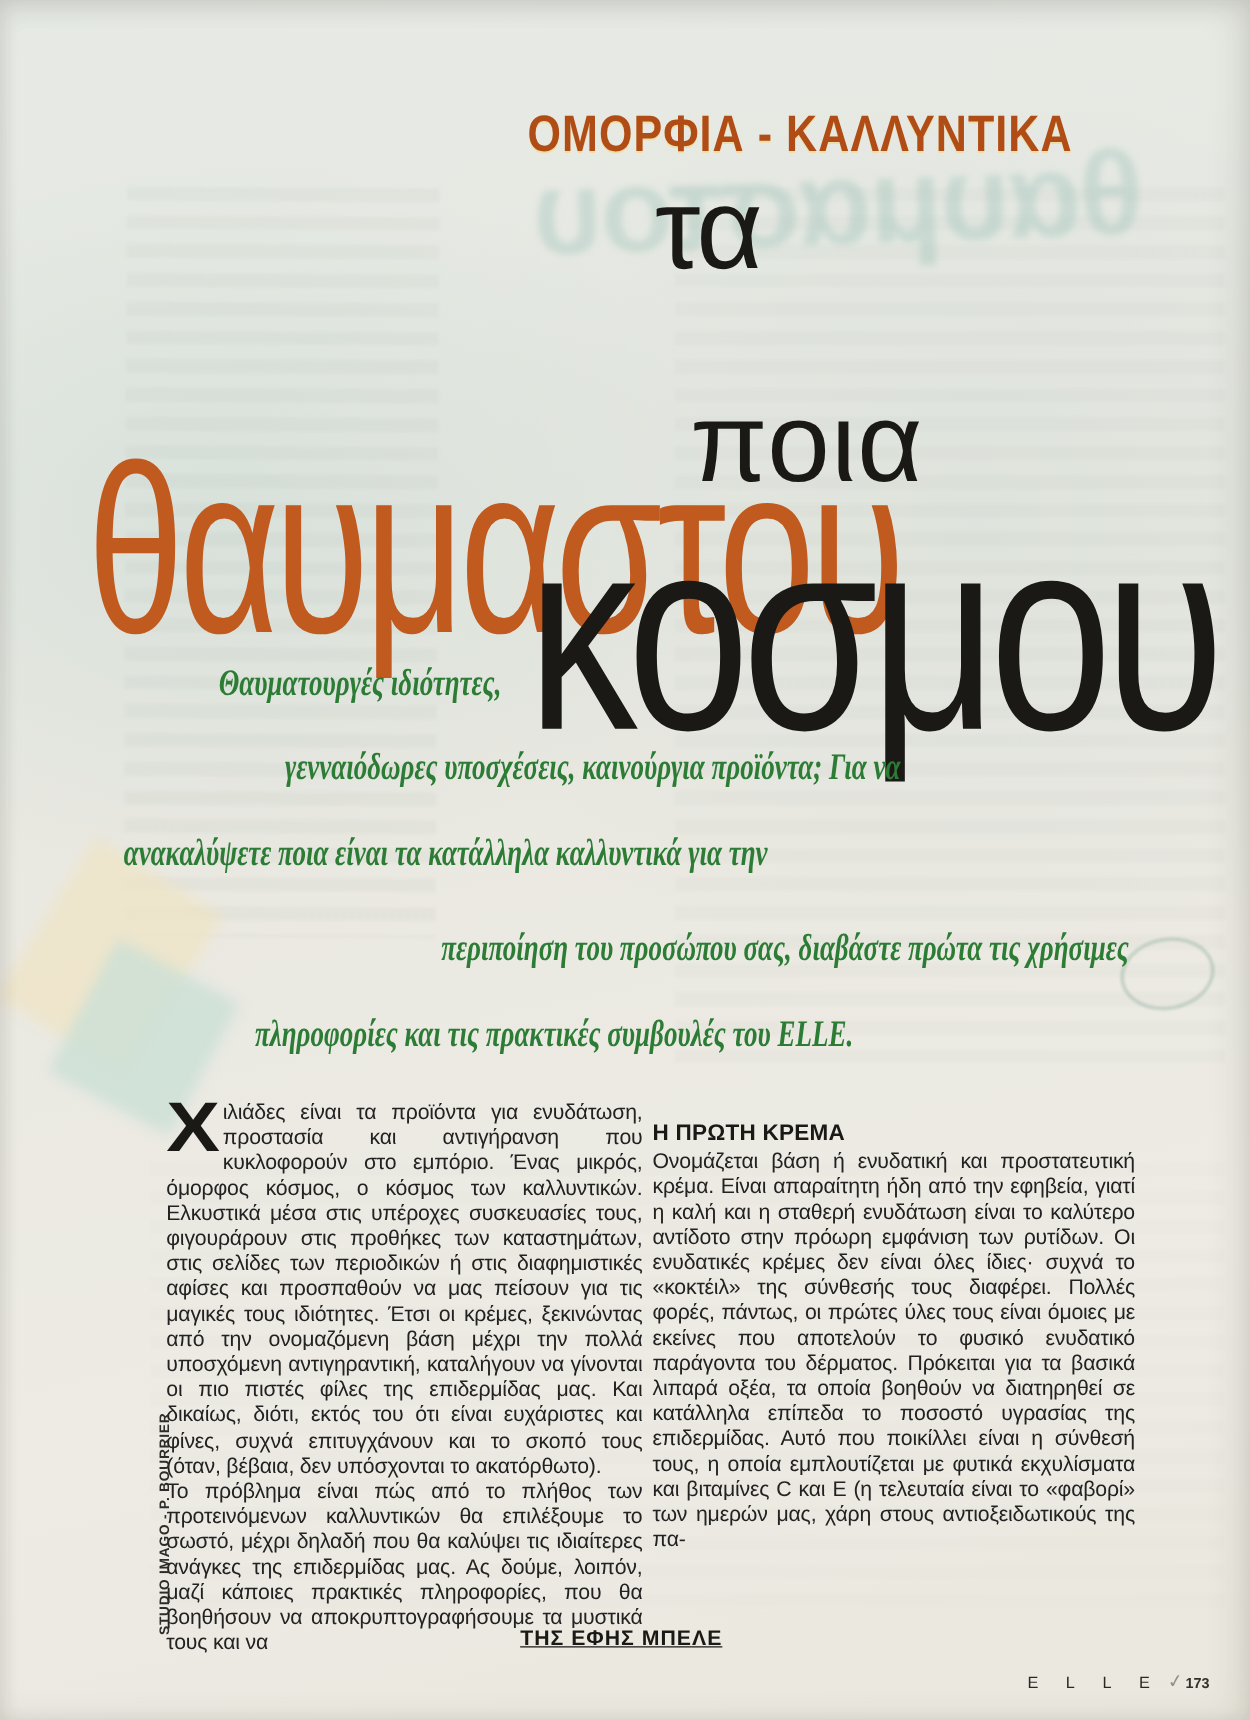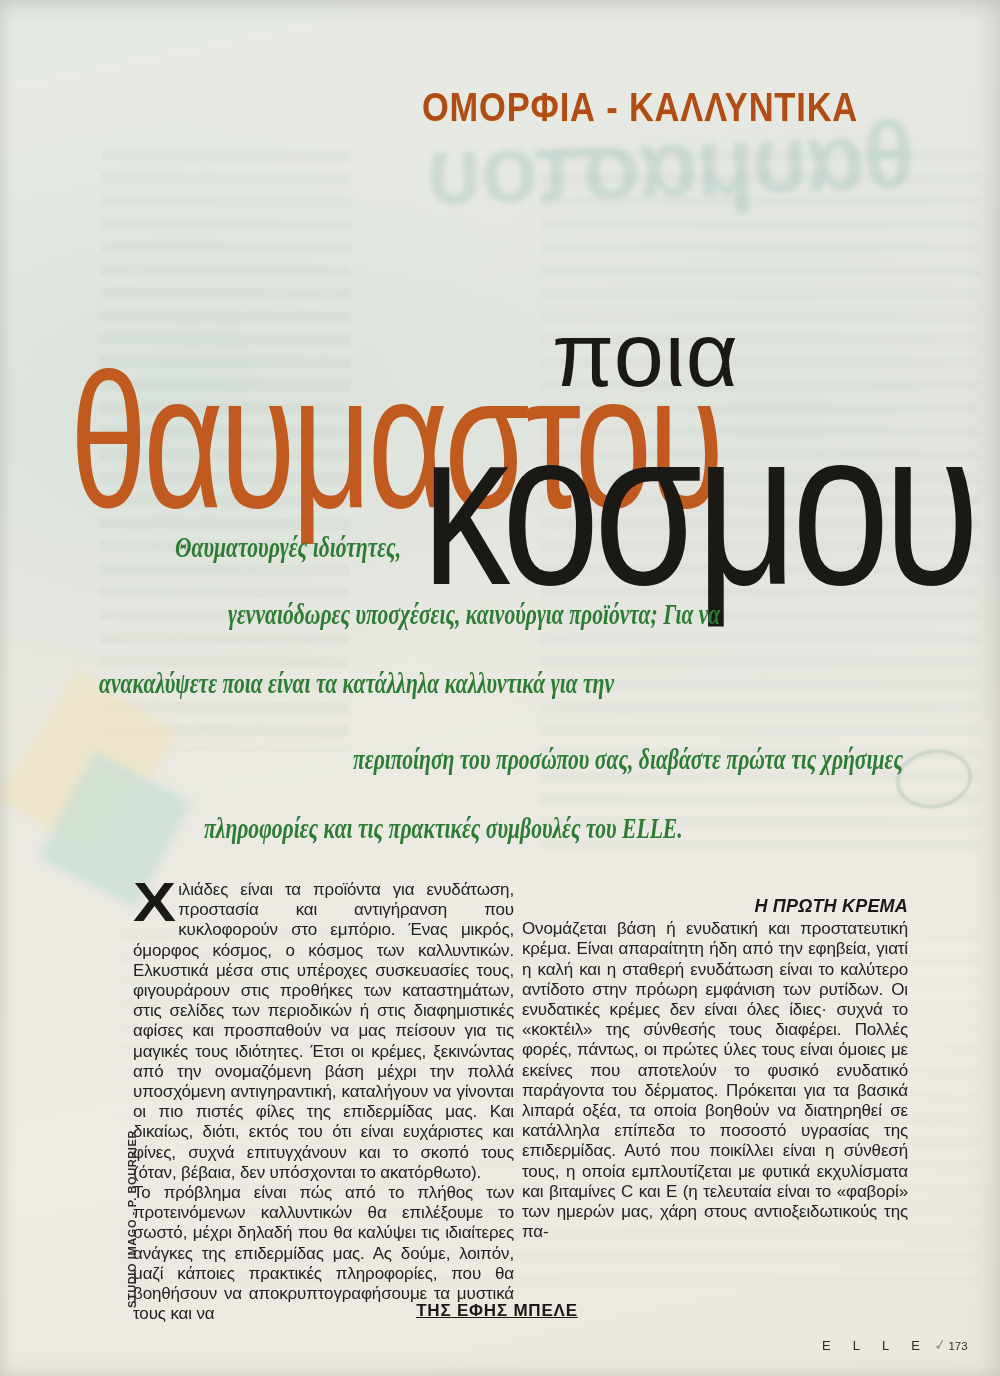--- a/index.html
+++ b/index.html
@@ -71,50 +71,51 @@
     position:absolute;top:880px;width:381px;font-size:17px;line-height:20.2px;letter-spacing:-.15px;
     color:var(--body-text);text-align:justify;
   }
   .col-left{left:133px;}
   .col-right{left:522px;width:386px;}
   .col p{margin:0;}
   .dropcap{
     float:left;font-size:56px;line-height:38px;font-weight:700;color:var(--ink-black);
     margin:3px 8px 0 0;transform:scaleX(1.15);transform-origin:left top;
   }
-  .subhead{font-weight:700;font-size:18px;letter-spacing:.2px;color:var(--ink-black);margin:16px 0 3px 0 !important;text-align:right;font-style:italic;}
+  .subhead{font-weight:700;font-size:18px;letter-spacing:.2px;color:var(--ink-black);margin:16px 0 3px 0 !important;text-align:left;}
   
   .photo-credit{
     position:absolute;left:126px;top:1308px;transform:rotate(-90deg);transform-origin:0 0;
     font-size:11px;font-weight:700;letter-spacing:.6px;color:#2e2c29;white-space:nowrap;
   }
   .byline{
     position:absolute;left:497px;top:1301px;transform:translateX(-50%);
     font-size:17px;font-weight:700;letter-spacing:.8px;color:var(--ink-black);white-space:nowrap;text-decoration:underline;
   }
   .footer{position:absolute;left:822px;top:1336px;display:flex;align-items:baseline;}
   .brand{font-size:13px;font-weight:400;letter-spacing:22px;color:#2a2825;text-align:right;}
   .check-mark{font-size:15px;color:#8b9383;transform:rotate(-8deg);margin-left:-8px;}
-  .page-number{font-size:11.5px;font-weight:400;color:#33312d;margin-left:2px;}
+  .page-number{font-size:11.5px;font-weight:700;color:#33312d;margin-left:2px;}
 </style>
 </head>
 <body>
 
 <div class="page">
 
   <div class="ghost-stripes g-left"></div>
   <div class="ghost-stripes g-right"></div>
   <div class="ghost-stripes g-bottom"></div>
   <div class="ghost-title">θαυμαστου</div>
   <div class="ghost-circle"></div>
   <div class="ghost-diag gd1"></div>
   <div class="ghost-diag gd2"></div>
 
   <div class="kicker">ΟΜΟΡΦΙΑ - ΚΑΛΛΥΝΤΙΚΑ</div>
 
+  <div class="hw hw-ta">τα</div>
   <div class="hw hw-enos">ποια</div>
   <div class="hw hw-thaumastou">θαυμαστου</div>
   <div class="hw hw-kosmou">κοσμου</div>
 
   <div class="intro-line il1">Θαυματουργές ιδιότητες,</div>
   <div class="intro-line il2">γενναιόδωρες υποσχέσεις, καινούργια προϊόντα; Για να</div>
   <div class="intro-line il3">ανακαλύψετε ποια είναι τα κατάλληλα καλλυντικά για την</div>
   <div class="intro-line il4">περιποίηση του προσώπου σας, διαβάστε πρώτα τις χρήσιμες</div>
   <div class="intro-line il5">πληροφορίες και τις πρακτικές συμβουλές του ELLE.</div>
 

